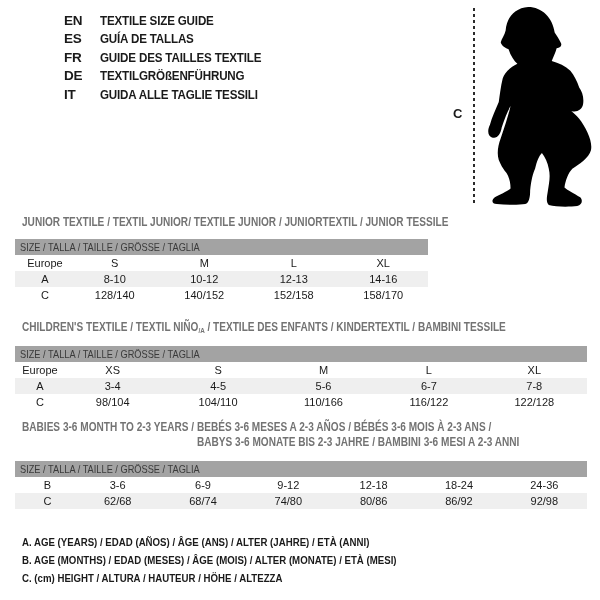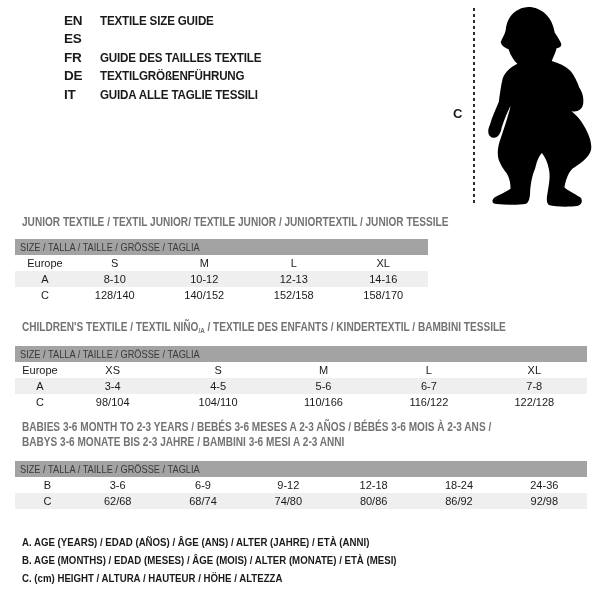--- a/index.html
+++ b/index.html
@@ -23,21 +23,21 @@
     background:repeating-linear-gradient(to bottom,#2b2b2b 0 3px,transparent 3px 6px);
   }
   .height-label{left:3px;top:104px;font-size:13px;font-weight:bold;}
   .baby-svg{left:32px;top:3px;}
 
   
   .tbl-title{left:22px;font-weight:bold;font-size:12px;line-height:14.5px;color:#737373;}
   .tbl-title .sub{font-size:7.5px;vertical-align:-1.5px;}
   .t1-title{top:215px;}
   .t2-title{top:320px;}
-  .t3-title{top:420px;}
+  .t3-title{top:420px;text-align:right;}
 
   
   .size-table{left:15px;}
   [data-table="0"]{top:239px;width:413px;}
   [data-table="1"]{top:346px;width:572px;}
   [data-table="2"]{top:461px;width:572px;}
   .size-bar{background:#a3a3a3;height:16px;line-height:16px;font-size:11px;color:#3a3a3a;padding-left:5px;box-sizing:border-box;}
   table{table-layout:fixed;border-collapse:collapse;width:100%;}
   td{font-size:11px;text-align:center;height:16px;padding:0;vertical-align:middle;}
   td.label-cell{text-align:center;padding-left:5px;}
@@ -50,20 +50,21 @@
 </head>
 <body>
 
 <div class="abs lang-list">
   <div class="lang-row">
     <span class="lang-code">EN</span>
     <span class="lang-label"><span class="cond">TEXTILE SIZE GUIDE</span></span>
   </div>
   <div class="lang-row">
     <span class="lang-code">ES</span>
+    <span class="lang-label"><span class="cond">GUÍA DE TALLAS</span></span>
   </div>
   <div class="lang-row">
     <span class="lang-code">FR</span>
     <span class="lang-label"><span class="cond">GUIDE DES TAILLES TEXTILE</span></span>
   </div>
   <div class="lang-row">
     <span class="lang-code">DE</span>
     <span class="lang-label"><span class="cond">TEXTILGRÖßENFÜHRUNG</span></span>
   </div>
   <div class="lang-row">

